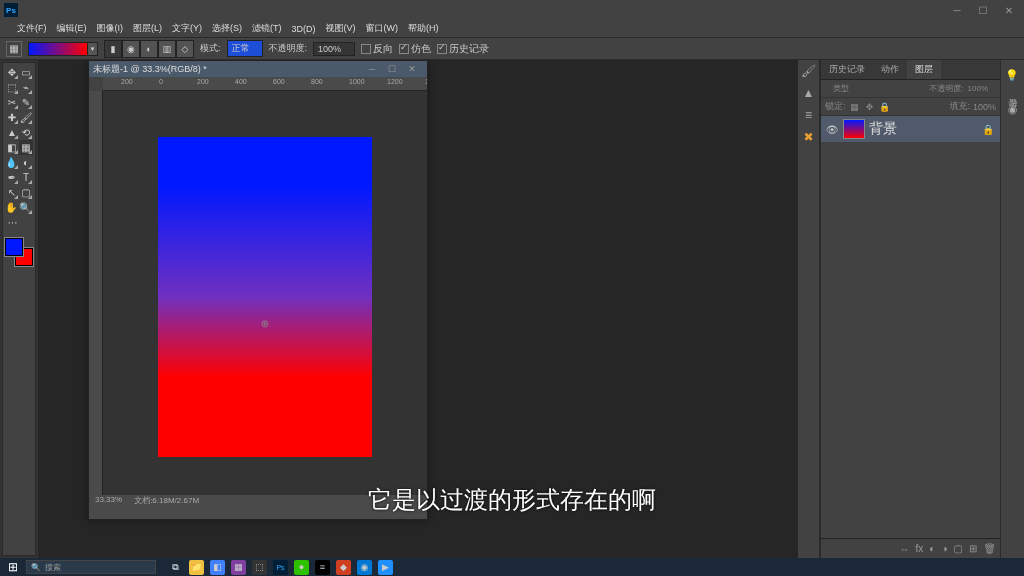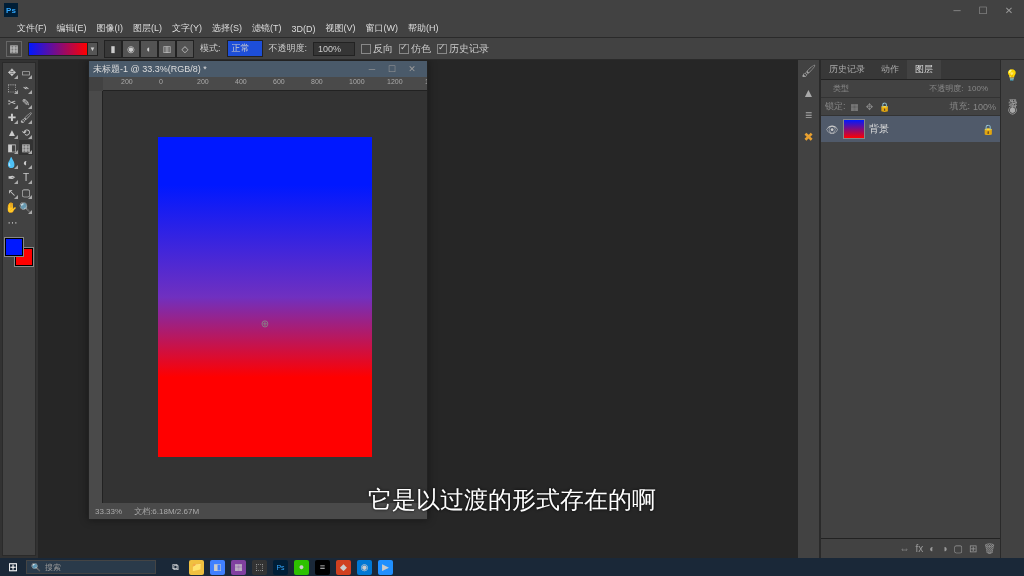--- a/index.html
+++ b/index.html
@@ -34,35 +34,35 @@
 .canvas-area{flex:1;background:#262626;position:relative;overflow:hidden}
 .doc-window{position:absolute;top:0;left:50px;width:340px;height:460px;background:#424242;border:1px solid #222;box-shadow:0 0 8px rgba(0,0,0,.4)}
 .doc-titlebar{height:16px;background:#4a5a6a;display:flex;align-items:center;padding:0 4px;font-size:9px;color:#ddd}
 .doc-titlebar .winctrl{gap:6px;font-size:9px}
 .ruler-h{position:absolute;top:16px;left:14px;right:0;height:14px;background:#4a4a4a;border-bottom:1px solid #222;overflow:hidden}
 .ruler-v{position:absolute;top:30px;left:0;width:14px;bottom:16px;background:#4a4a4a;border-right:1px solid #222}
 .ruler-h .tick-label{position:absolute;top:1px;font-size:7px;color:#aaa}
 .canvas-view{position:absolute;top:30px;left:14px;right:0;bottom:16px;background:#333;overflow:hidden;display:flex;align-items:center;justify-content:center}
 .artboard{width:214px;height:320px;background:linear-gradient(180deg,#0018ff 0%,#0018ff 15%,#7030c0 50%,#ff0000 75%,#ff0000 100%);position:relative}
 .crosshair{position:absolute;top:58%;left:50%;transform:translate(-50%,-50%);color:#888;font-size:10px}
-.doc-status{position:absolute;bottom:0;left:0;right:0;height:16px;background:#4a4a4a;display:flex;align-items:center;padding:0 6px;font-size:8px;color:#aaa;gap:12px}
+.doc-status{position:absolute;bottom:0;left:0;right:0;height:24px;background:#4a4a4a;display:flex;align-items:flex-start;padding:0 6px;font-size:8px;color:#aaa;gap:12px}
 .right-panels{width:180px;background:#424242;border-left:1px solid #2a2a2a;display:flex;flex-direction:column}
 .far-right{width:24px;background:#424242;border-left:1px solid #2a2a2a;display:flex;flex-direction:column;align-items:center;padding-top:6px;gap:8px}
 .far-right .icon{width:18px;height:18px;display:flex;align-items:center;justify-content:center;color:#aaa;font-size:11px;cursor:pointer}
 .panel-tabs{display:flex;height:20px;background:#383838;border-bottom:1px solid #222}
 .panel-tab{padding:0 8px;font-size:9px;display:flex;align-items:center;color:#aaa;cursor:pointer}
 .panel-tab.active{background:#424242;color:#ddd}
 .layers-panel{flex:1;display:flex;flex-direction:column}
 .layers-opts{height:18px;display:flex;align-items:center;padding:0 12px;gap:4px;font-size:8px;color:#888;border-bottom:1px solid #333}
 .layers-opts2{height:18px;display:flex;align-items:center;padding:0 4px;gap:3px;font-size:9px;color:#888;border-bottom:1px solid #333}
 .lock-icon{width:12px;height:12px;display:inline-flex;align-items:center;justify-content:center;font-size:9px}
 .layer-row{height:26px;display:flex;align-items:center;background:#505a6a;padding:0 4px;gap:4px}
 .layer-eye{width:14px;text-align:center;color:#ccc;cursor:pointer}
 .layer-thumb{width:22px;height:20px;background:linear-gradient(180deg,#0018ff,#ff0000);border:1px solid #888}
-.layer-name{flex:1;font-size:10px;color:#ddd}
+.layer-name{flex:1;font-size:14px;color:#ddd}
 .layer-lock{width:14px;text-align:center;color:#aaa}
 .panel-footer{height:20px;border-top:1px solid #222;display:flex;align-items:center;justify-content:flex-end;padding:0 4px;gap:6px}
 .panel-footer span{color:#999;font-size:10px;cursor:pointer}
 .side-strip{width:22px;background:#424242;border-right:1px solid #2a2a2a;display:flex;flex-direction:column;align-items:center;padding-top:4px;gap:8px}
 .side-strip .icon{color:#aaa;font-size:12px;cursor:pointer}
 .side-strip .icon.highlight{color:#e8a030}
 .subtitle{position:absolute;bottom:60px;left:50%;transform:translateX(-50%);color:#fff;font-size:24px;text-shadow:0 0 3px #000}
 .taskbar{position:absolute;bottom:0;left:0;right:0;height:18px;background:#1a2838;display:flex;align-items:center;padding:0 4px;gap:4px}
 .start-btn{width:18px;height:14px;display:flex;align-items:center;justify-content:center;color:#fff;font-size:12px;cursor:pointer}
 .search-box{background:#2a3a4a;border:1px solid #444;height:14px;width:130px;display:flex;align-items:center;padding:0 4px;color:#999;font-size:8px;gap:4px}

